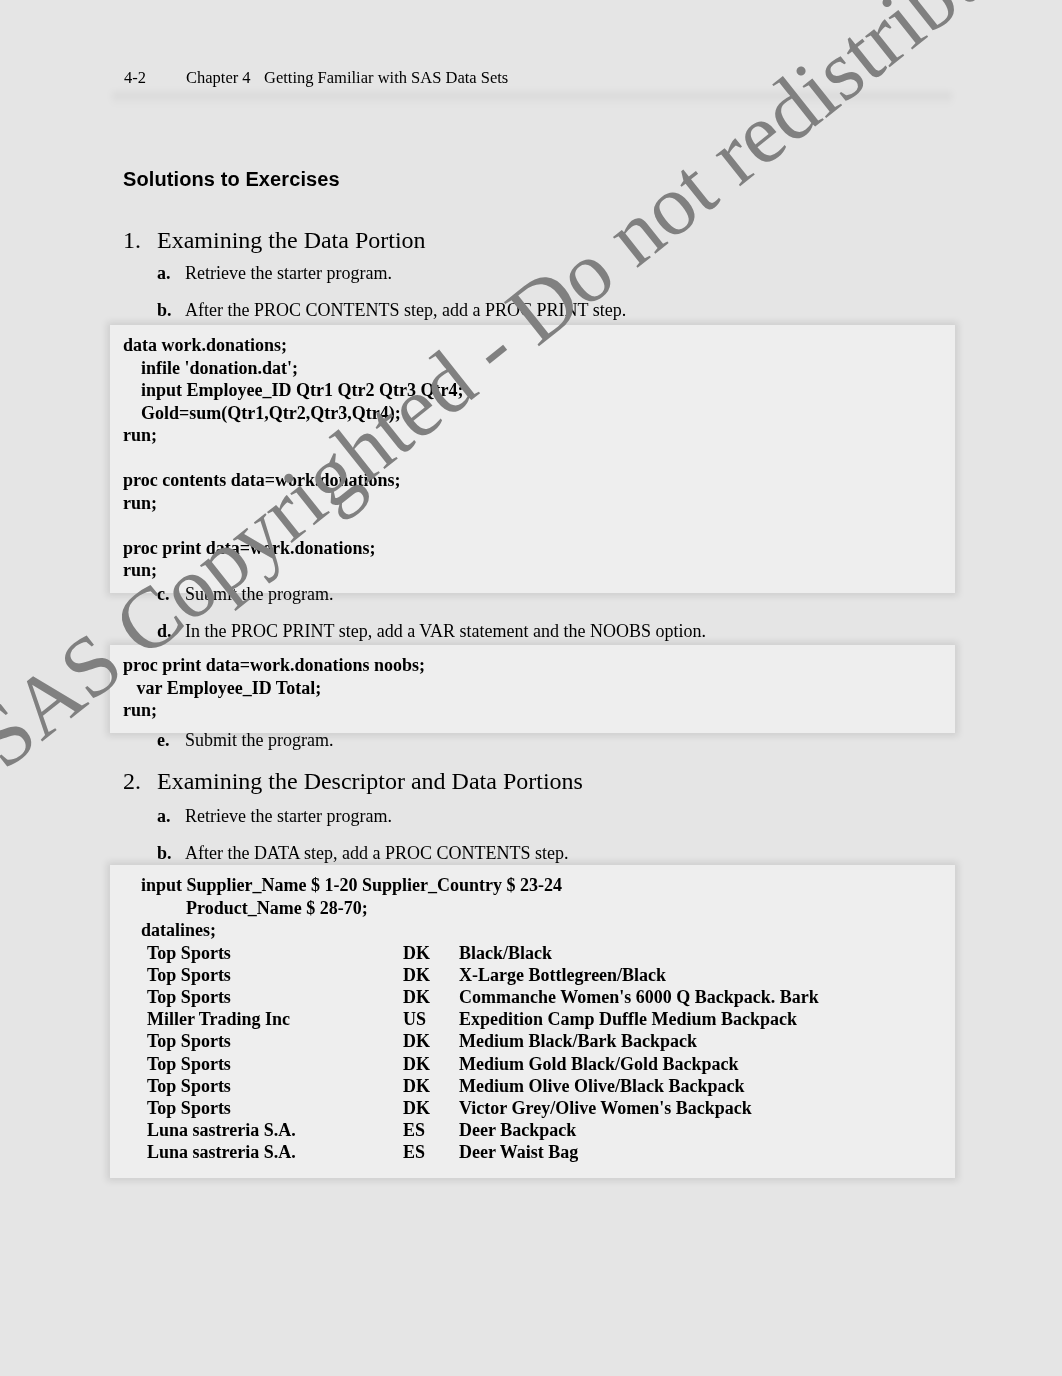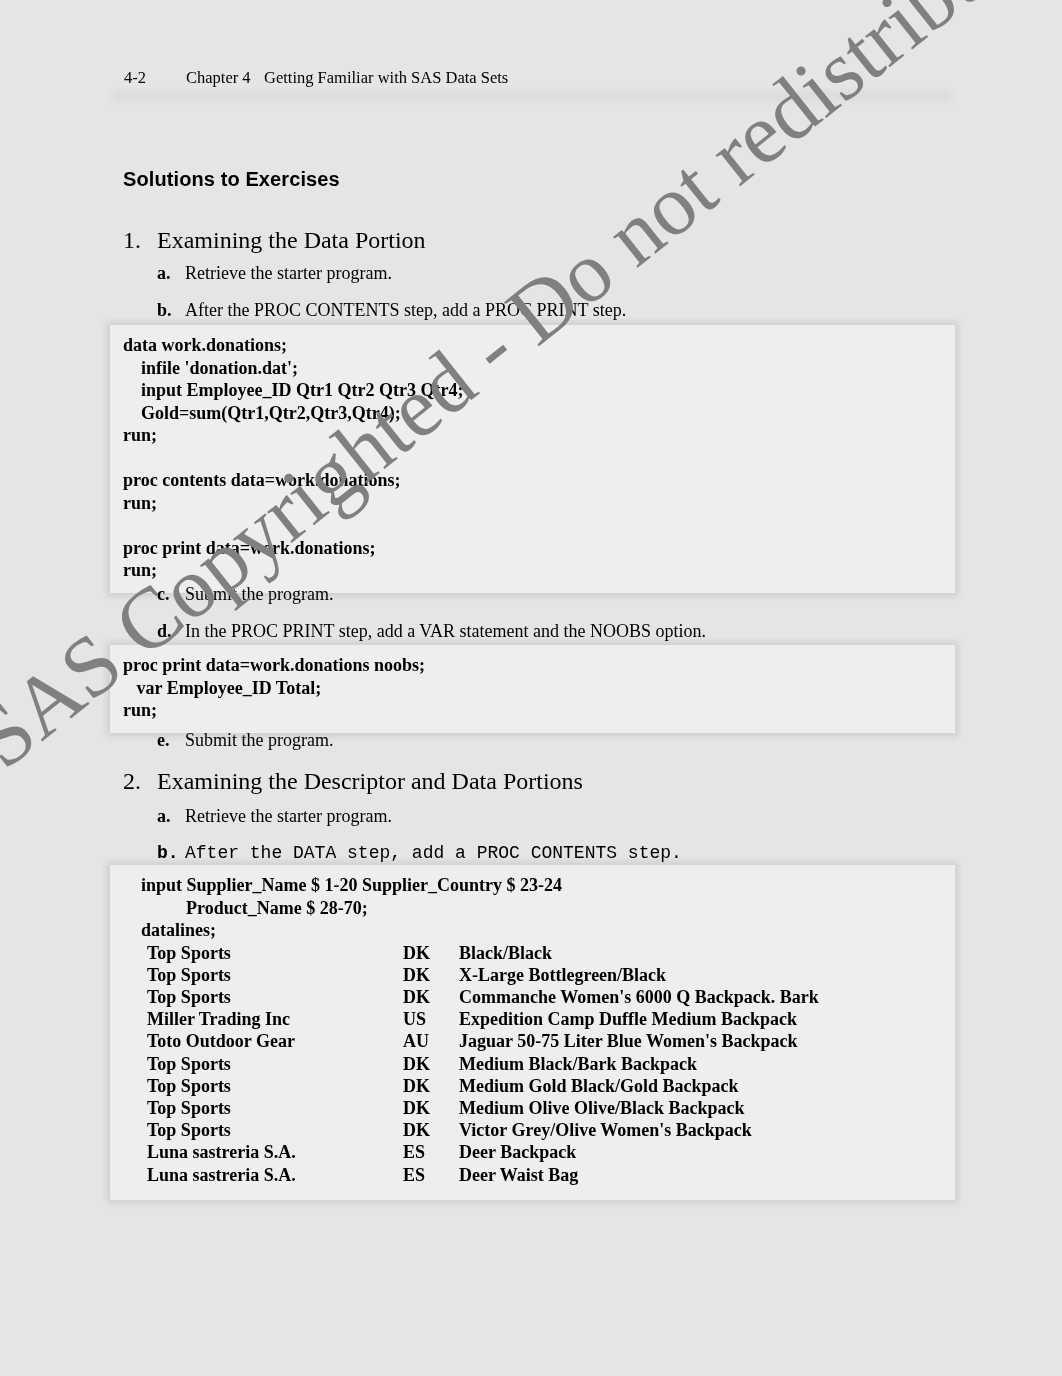--- a/index.html
+++ b/index.html
@@ -216,21 +216,21 @@
     </div>
 
     <div class="numbered-item" style="top:768px;">
       <span class="marker">2.</span><span>Examining the Descriptor and Data Portions</span>
     </div>
 
     <div class="lettered-item" style="top:806px;">
       <span class="marker">a.</span><span class="ltext">Retrieve the starter program.</span>
     </div>
 
-    <div class="lettered-item" style="top:843px;font-family:Liberation Mono, monospace;">
+    <div class="lettered-item" style="top:843px;">
       <span class="marker">b.</span><span class="ltext">After the DATA step, add a PROC CONTENTS step.</span>
     </div>
 
     <div class="code-block" style="top:865px; padding-bottom:14px;">
       <div class="code-line">    input Supplier_Name $ 1-20 Supplier_Country $ 23-24</div>
       <div class="code-line">              Product_Name $ 28-70;</div>
       <div class="code-line">    datalines;</div>
 
       <div class="data-row">
         <span class="supplier">Top Sports</span><span class="country">DK</span><span class="product">Black/Black</span>
@@ -238,23 +238,20 @@
       <div class="data-row">
         <span class="supplier">Top Sports</span><span class="country">DK</span><span class="product">X-Large Bottlegreen/Black</span>
       </div>
       <div class="data-row">
         <span class="supplier">Top Sports</span><span class="country">DK</span><span class="product">Commanche Women's 6000 Q Backpack. Bark</span>
       </div>
       <div class="data-row">
         <span class="supplier">Miller Trading Inc</span><span class="country">US</span><span class="product">Expedition Camp Duffle Medium Backpack</span>
       </div>
       <div class="data-row">
-        <span class="supplier">Toto Outdoor Gear</span><span class="country">AU</span><span class="product">Jaguar 50-75 Liter Blue Women's Backpack</span>
-      </div>
-      <div class="data-row">
         <span class="supplier">Top Sports</span><span class="country">DK</span><span class="product">Medium Black/Bark Backpack</span>
       </div>
       <div class="data-row">
         <span class="supplier">Top Sports</span><span class="country">DK</span><span class="product">Medium Gold Black/Gold Backpack</span>
       </div>
       <div class="data-row">
         <span class="supplier">Top Sports</span><span class="country">DK</span><span class="product">Medium Olive Olive/Black Backpack</span>
       </div>
       <div class="data-row">
         <span class="supplier">Top Sports</span><span class="country">DK</span><span class="product">Victor Grey/Olive Women's Backpack</span>

